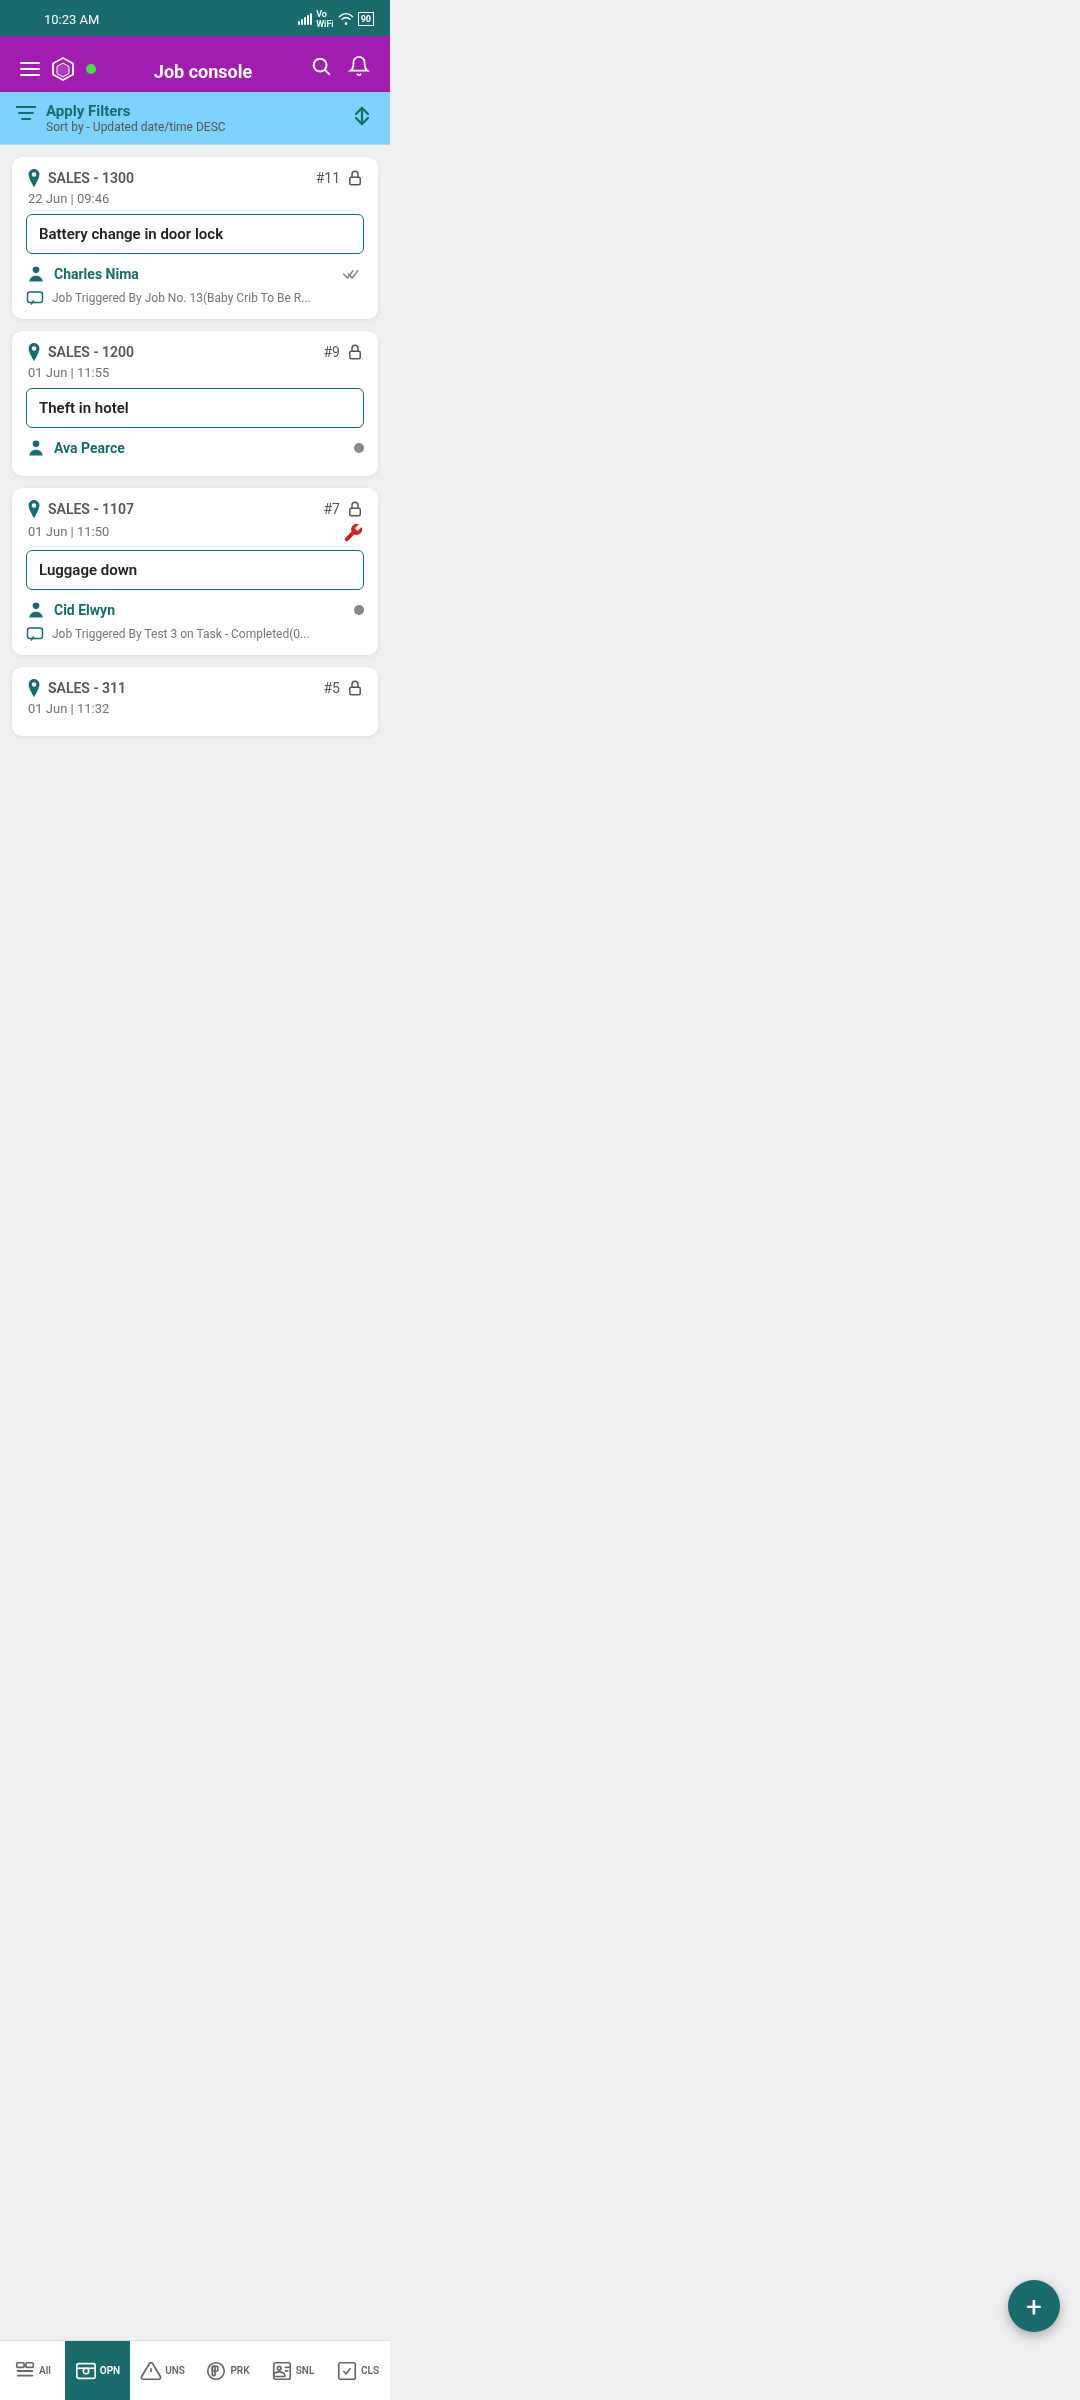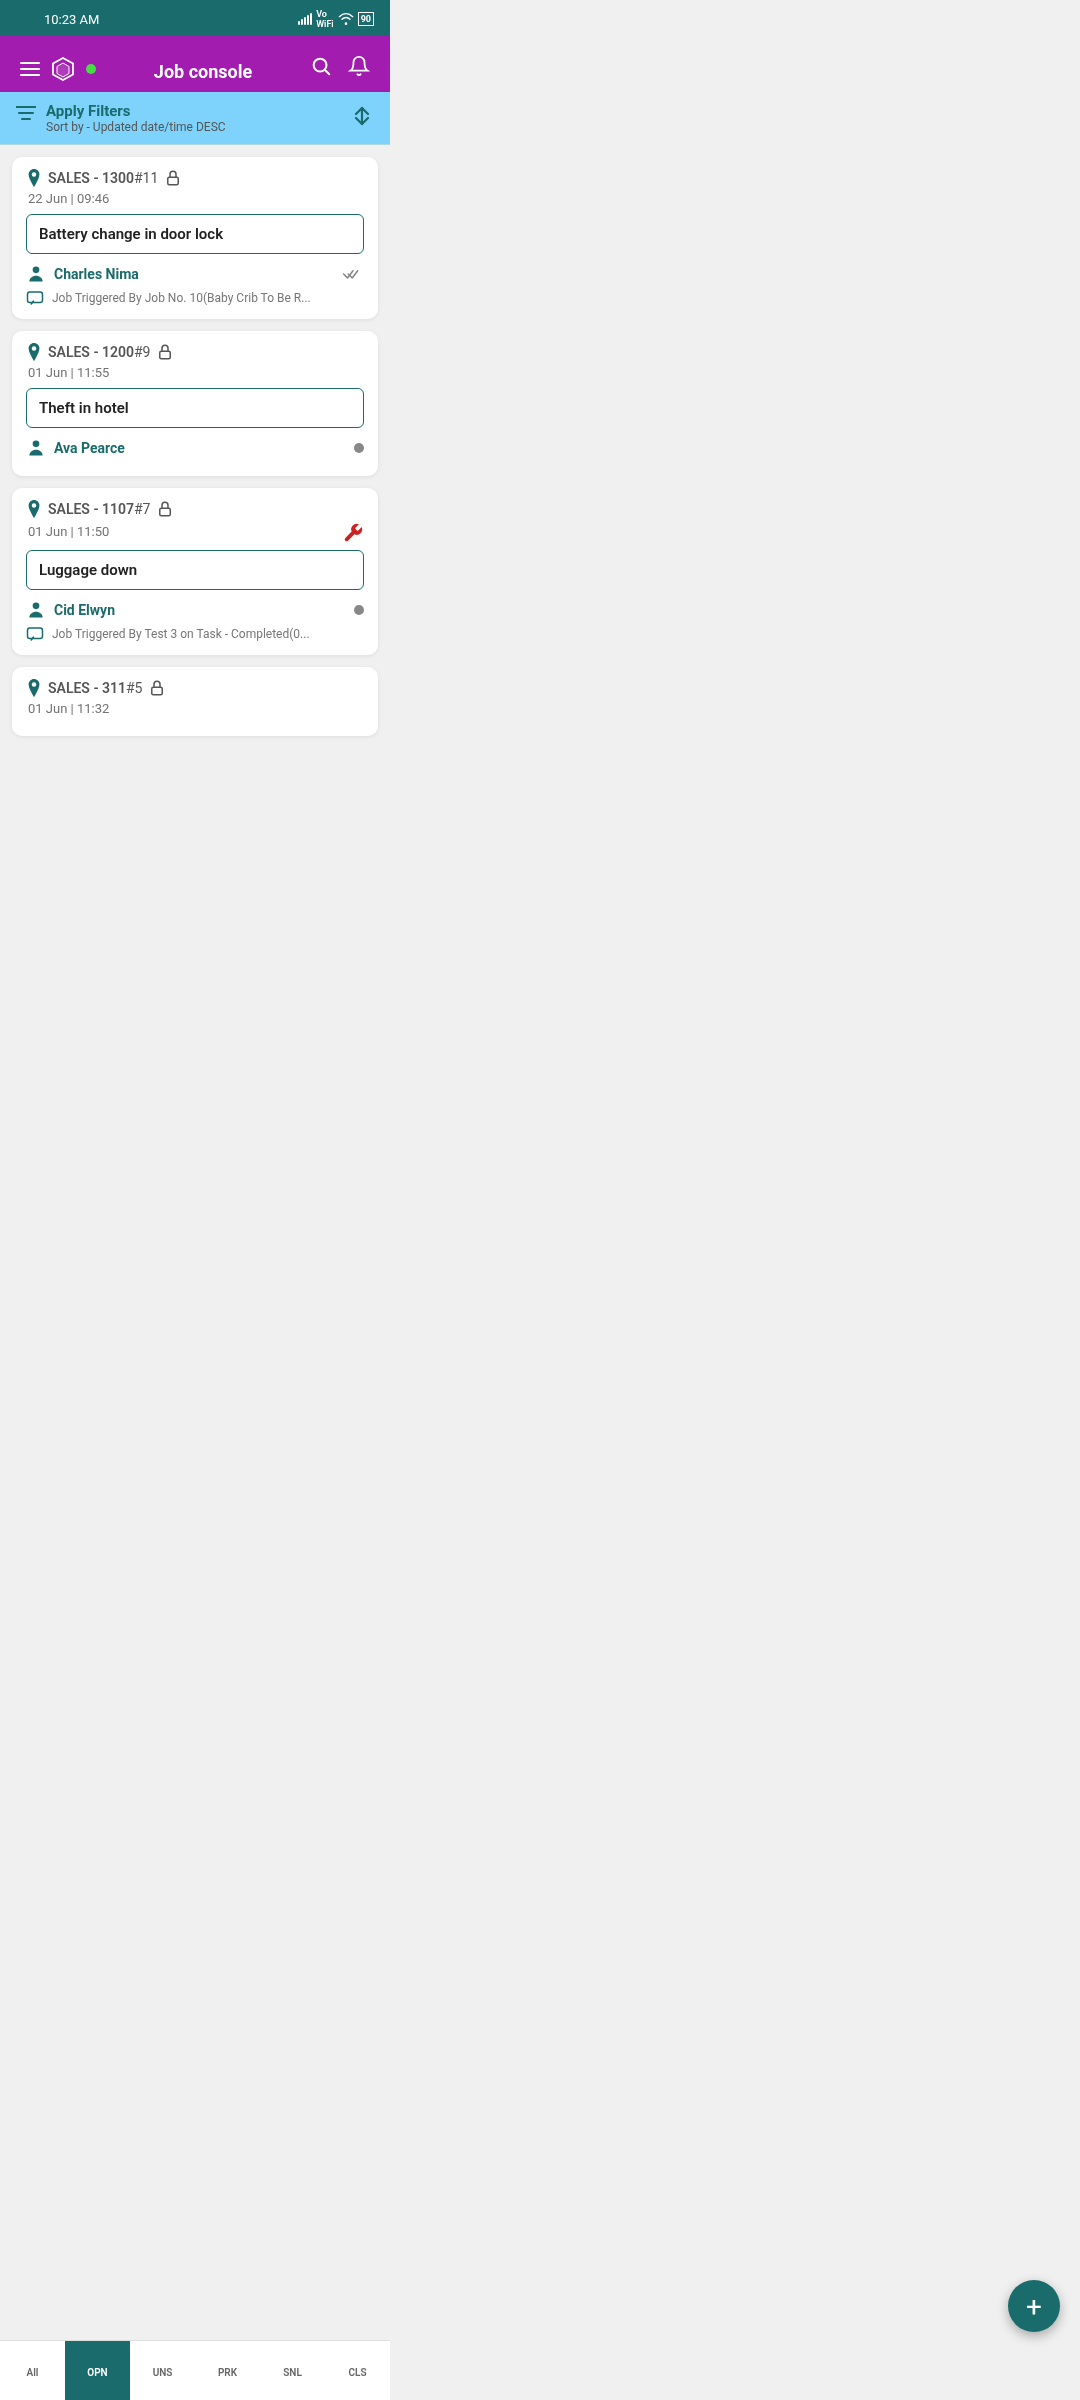--- a/index.html
+++ b/index.html
@@ -153,20 +153,21 @@
 
     
     .job-card {
       background: white;
       border-radius: 10px;
       padding: 12px 14px;
       box-shadow: 0 1px 4px rgba(0,0,0,0.08);
     }
     .job-card-header {
       display: flex;
+      justify-content: space-between;
       align-items: center;
       margin-bottom: 4px;
     }
     .job-location {
       display: flex;
       align-items: center;
       gap: 6px;
       color: #555;
       font-size: 14px;
       font-weight: 600;
@@ -251,21 +252,21 @@
       left: 0;
       width: 390px;
       background: white;
       display: flex;
       border-top: 1px solid #ddd;
       height: 60px;
     }
     .bottom-nav-item {
       flex: 1;
       display: flex;
-      flex-direction: column;
+      flex-direction: row;
       align-items: center;
       justify-content: center;
       gap: 3px;
       cursor: pointer;
       padding: 24px 0;
     }
     .bottom-nav-item.active {
       background: #1a6b6b;
       color: white;
     }
@@ -394,21 +395,21 @@
       <svg width="22" height="16" viewBox="0 0 28 16" fill="none" stroke="#888" stroke-width="2" stroke-linecap="round" stroke-linejoin="round">
         <polyline points="2,8 7,13 14,4"></polyline>
         <polyline points="8,8 13,13 20,4"></polyline>
       </svg>
     </div>
     <div class="job-comment">
       <svg width="18" height="16" viewBox="0 0 24 20" fill="none" stroke="#1a6b6b" stroke-width="2" stroke-linecap="round">
         <rect x="2" y="2" width="20" height="14" rx="3"></rect>
         <path d="M7 18l3-4"></path>
       </svg>
-      <span class="comment-text">Job Triggered By Job No. 10(Baby Crib To Be R...</span>
+      <span class="comment-text">Job Triggered By Job No. 13(Baby Crib To Be R...</span>
     </div>
   </div>
 
   <div class="job-card">
     <div class="job-card-header">
       <div class="job-location">
         <svg width="16" height="18" viewBox="0 0 16 20" fill="none">
           <path d="M8 0C4.69 0 2 2.69 2 6c0 4.5 6 14 6 14s6-9.5 6-14c0-3.31-2.69-6-6-6z" fill="#1a6b6b"></path>
           <circle cx="8" cy="6" r="2.5" fill="white"></circle>
         </svg>

